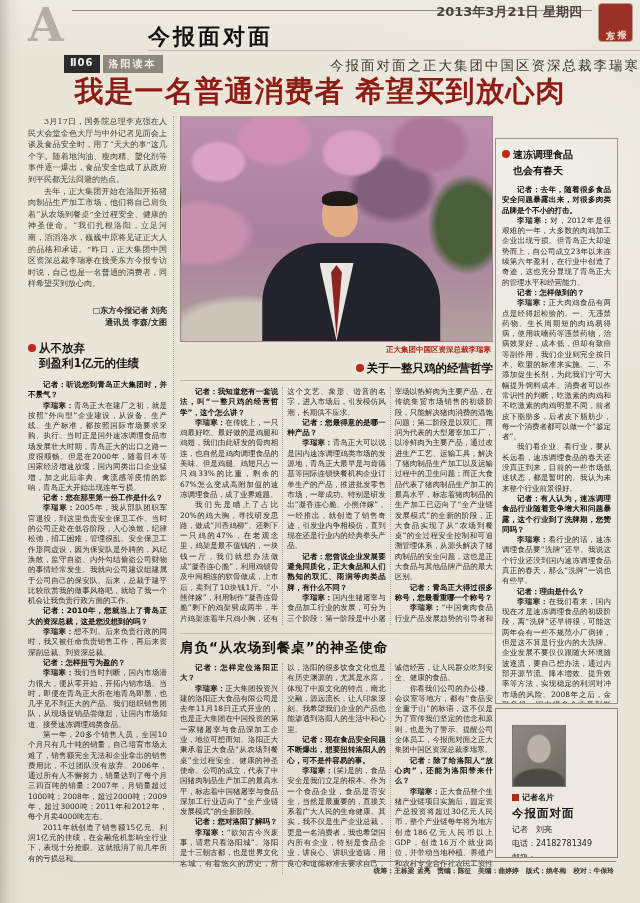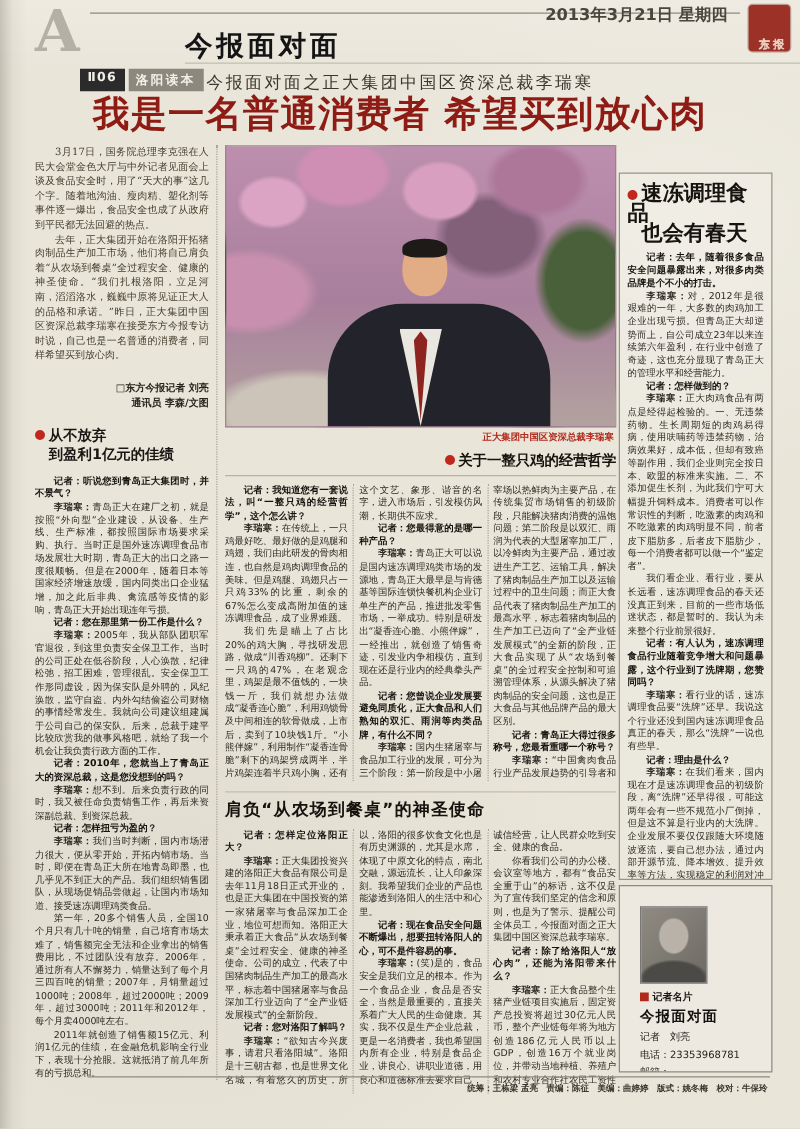--- a/index.html
+++ b/index.html
@@ -18,21 +18,21 @@
   .ed-boxes{position:absolute;left:64px;top:31px;display:flex;gap:3px;margin-top:24px;}
   .box-dark{background:#2b2b2b;color:#f2efe8;font-size:10px;font-weight:bold;padding:2px 6px;letter-spacing:1px;}
   .box-gray{background:#8d887d;color:#f2efe8;font-size:10px;font-weight:bold;padding:2px 6px;letter-spacing:2px;}
   .sec-title{position:absolute;left:148px;top:22px;font-size:22px;font-weight:900;color:#141414;letter-spacing:3px;}
   .under-rule{position:absolute;left:148px;top:50px;width:492px;height:1px;background:#c2bdb2;}
   .date{position:absolute;right:58px;top:3px;font-size:13px;font-weight:bold;color:#4a453d;}
   .seal{position:absolute;right:8px;top:4px;width:33px;height:37px;background:#9c3127;border-radius:3px;
     display:flex;justify-content:center;align-items:center;gap:2px;box-shadow:0 0 0 1px rgba(120,30,20,.4);}
   .seal span{writing-mode:vertical-rl;font-size:9px;line-height:1.05;color:#e8cfc0;font-weight:bold;}
   
-  .kicker{position:absolute;left:0;top:57px;width:100%;text-align:center;font-size:13.5px;color:#3c3730;letter-spacing:2px;}
+  .kicker{position:absolute;left:0;top:57px;width:100%;text-align:right;font-size:13.5px;color:#3c3730;letter-spacing:2px;}
   .headline{position:absolute;left:0;top:72px;width:100%;text-align:center;font-size:29px;font-weight:900;color:#8e1c14;letter-spacing:1px;margin:0;}
   
   .para{margin:0;text-indent:2em;font-size:7.5px;line-height:10.3px;text-align:justify;color:#2e2a24;}
   .para.q{font-weight:bold;color:#15130f;}
   .spk{font-weight:bold;}
   
   .col-left{position:absolute;left:28px;top:116px;width:146px;height:748px;overflow:hidden;border-right:1px dotted #aaa499;padding-right:6px;box-sizing:border-box;}
   .intro .para{font-family:"DejaVu Serif",serif;font-size:8px;line-height:11.6px;color:#45402f;}
   .byline{margin-top:15px;text-align:right;font-size:8px;font-weight:bold;color:#2a261f;line-height:12px;}
   .sec-head-left{margin-top:12px;font-size:11.5px;font-weight:900;color:#191613;line-height:15px;}
@@ -60,21 +60,21 @@
   .caption{margin:3px 2px 0 0;text-align:right;font-size:7.5px;font-weight:bold;color:#b02a1c;}
   .sec-head-mid{margin:6px 0 0 0;font-size:11.5px;font-weight:900;color:#17140f;border-bottom:1px solid #b9b4a8;padding-bottom:4px;text-align:right;}
   .sec-head-mid .dot{display:inline-block;width:8px;height:8px;border-radius:50%;background:#c0271d;margin-right:3px;}
   .cols3{margin-top:6px;column-count:3;column-gap:9px;column-rule:1px dotted #a9a49a;overflow:hidden;}
   .cols3.first{height:238px;}
   .cols3.second{height:212px;}
   .sec-head-mission{margin:8px 0 0 0;padding-top:5px;border-top:1px solid #c3beb2;font-size:13.5px;font-weight:900;color:#15120e;letter-spacing:1px;}
   
   .right{position:absolute;left:495px;top:138px;width:123px;}
   .sidebar{border:1px solid #99948a;background:rgba(255,255,255,.12);padding:8px 6px 4px;box-sizing:border-box;height:566px;overflow:hidden;}
-  .sidebar-head{font-size:17px;font-weight:900;color:#17140f;line-height:16px;margin-bottom:6px;}
+  .sidebar-head{font-size:10px;font-weight:900;color:#17140f;line-height:16px;margin-bottom:6px;}
   .sidebar-head .l2{padding-left:11px;}
   .card{margin-top:4px;border:1px solid #8e897f;background:rgba(255,255,255,.18);padding:16px;box-sizing:border-box;height:150px;overflow:hidden;}
   .card-photo{width:52px;height:60px;background:
       radial-gradient(20px 24px at 50% 38%, #b9b2a8 0 55%, transparent 62%),
       radial-gradient(40px 22px at 50% 95%, #4c4a46 0 60%, transparent 70%),
       linear-gradient(135deg,#8f8b83,#6d6a63);
       border:1px solid #777;}
   .card-label{margin-top:5px;font-size:8px;font-weight:bold;color:#1c1914;}
   .card-label .sq{display:inline-block;width:7px;height:7px;background:#b02a1c;margin-right:3px;vertical-align:-1px;}
   .card-program{font-size:11.5px;font-weight:900;color:#141210;margin-top:3px;letter-spacing:1px;}
@@ -190,21 +190,21 @@
           <p class="para a"><b class="spk">李瑞寒：</b>在我们看来，国内现在才是速冻调理食品的初级阶段，离“洗牌”还早得很，可能这两年会有一些不规范小厂倒掉，但是这不算是行业内的大洗牌。企业发展不要仅仅跟随大环境随波逐流，要自己想办法，通过内部开源节流、降本增效、提升效率等方法，实现稳定的利润对冲市场的风险。2008年之后，金融危机，国内很多企业受到影响，我们依然实现连年利润攀升。</p>
         </div>
     </div>
     <div class="card">
       <div class="card-photo"></div>
       <div class="card-label">
         <span class="sq"></span><span>记者名片</span>
       </div>
       <div class="card-program">今报面对面</div>
       <div class="card-line">记者　刘亮</div>
-      <div class="card-line">电话：23353968781</div>
+      <div class="card-line">电话：24182781349</div>
       <div class="card-line">邮箱：dfjblydb@126.com</div>
     </div>
   </div>
 
   <div class="footline"></div>
   <div class="credits">统筹：王栋梁 孟亮　责编：陈征　美编：曲婷婷　版式：姚冬梅　校对：牛保玲</div>
 
 </div>
 
 </body></html>

